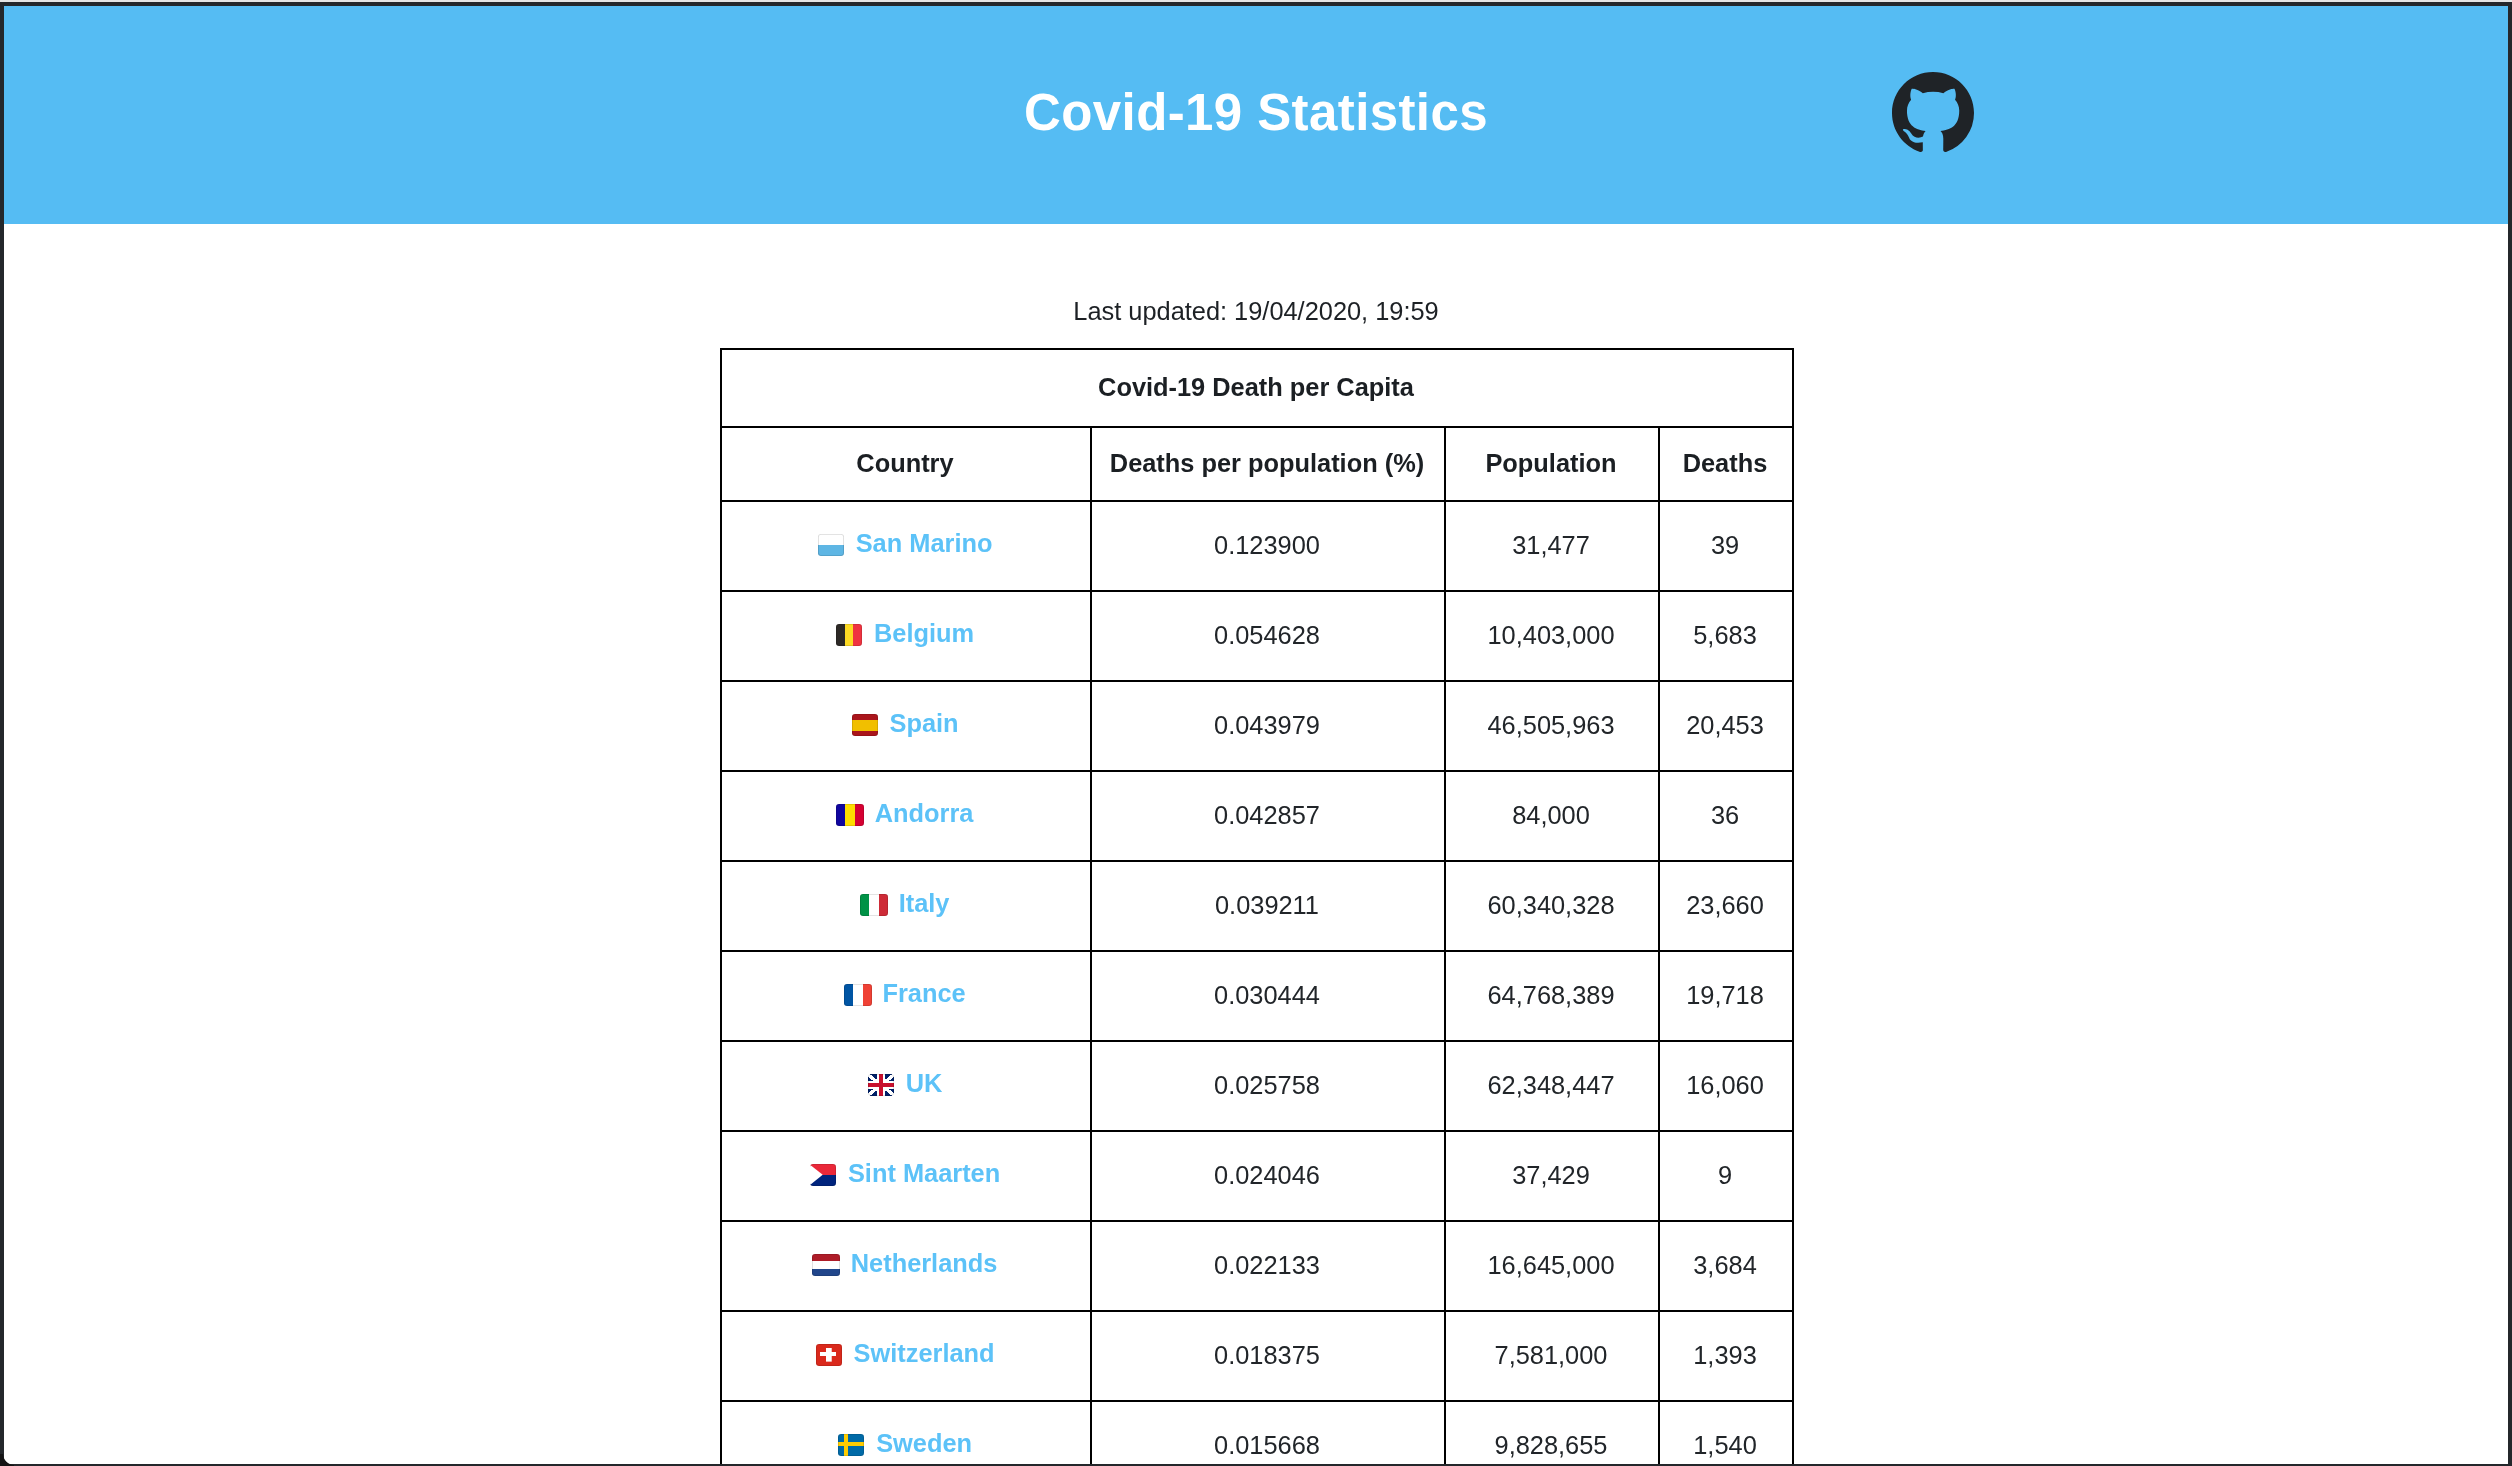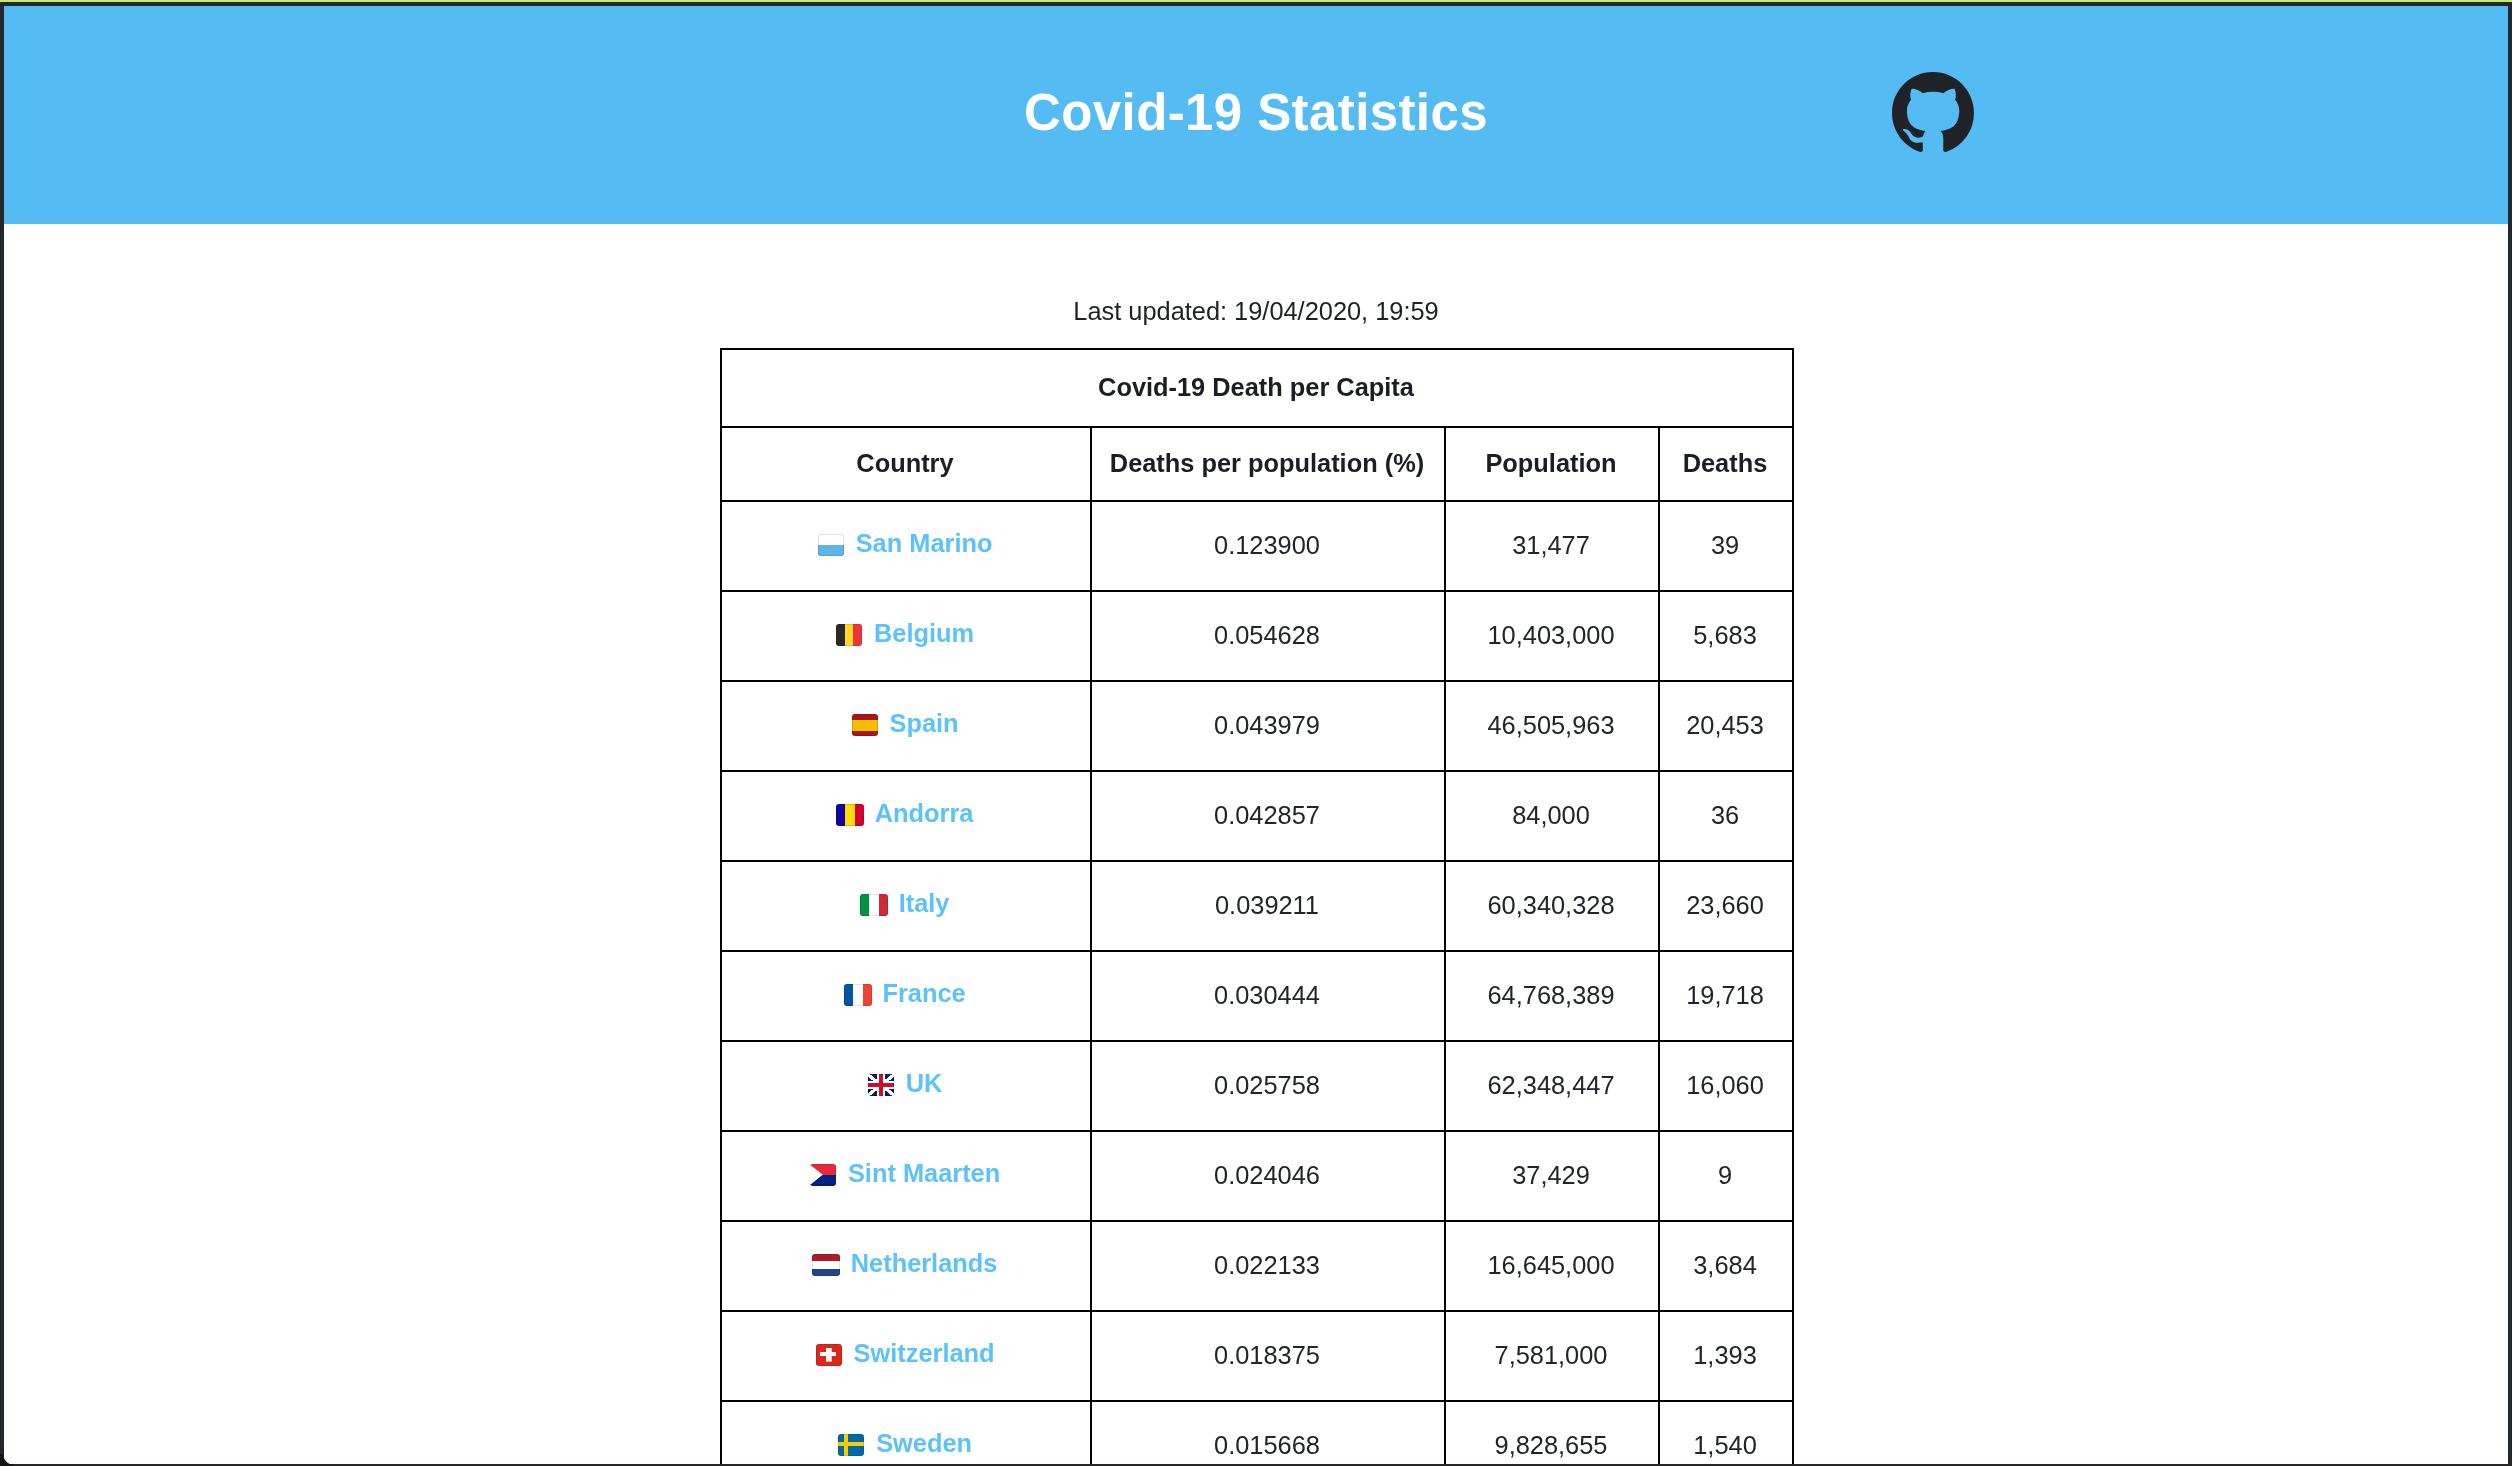--- a/index.html
+++ b/index.html
@@ -8,21 +8,21 @@
     width: 2512px;
     height: 1466px;
     overflow: hidden;
     background: #ffffff;
   }
   .stage {
     position: relative;
     width: 2512px;
     height: 1466px;
     overflow: hidden;
-    background: #bef264;
+    background: #e5e5e5;
   }
   .viewport {
     position: relative;
     width: 1256px;
     height: 733px;
     transform: scale(2);
     transform-origin: 0 0;
     font-family: "Liberation Sans", "DejaVu Sans", sans-serif;
     color: #212529;
     background: #ffffff;

